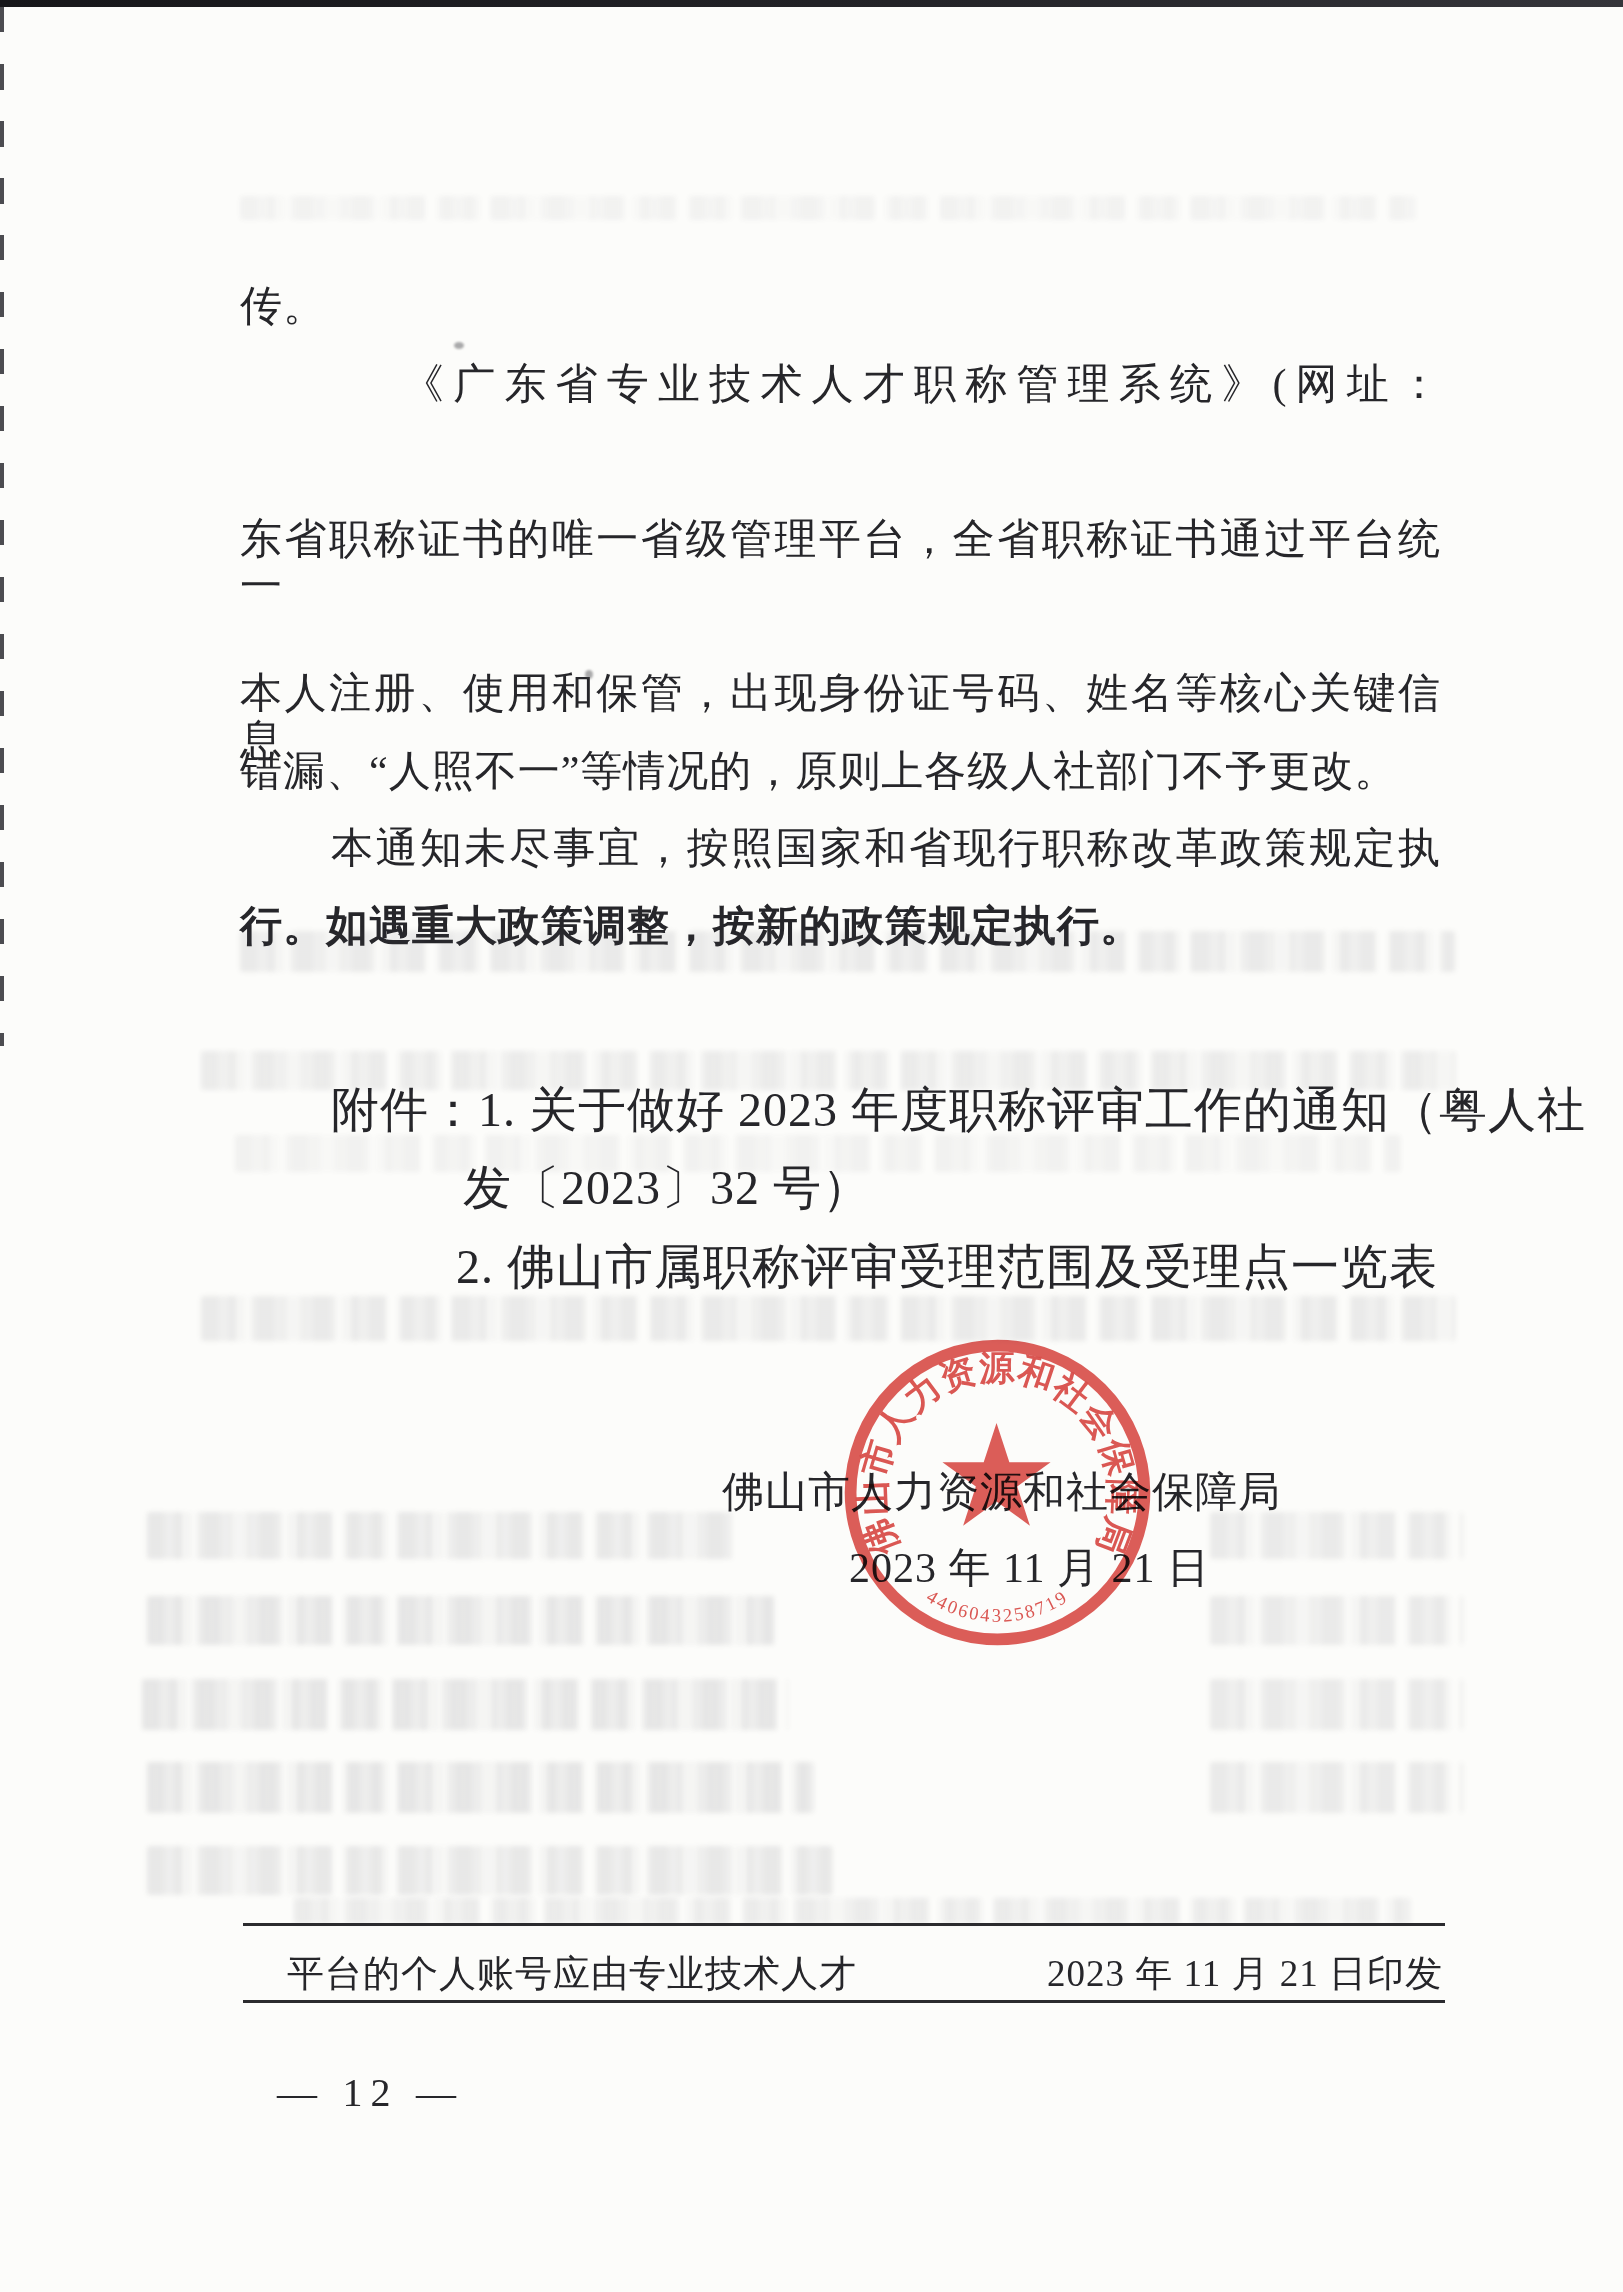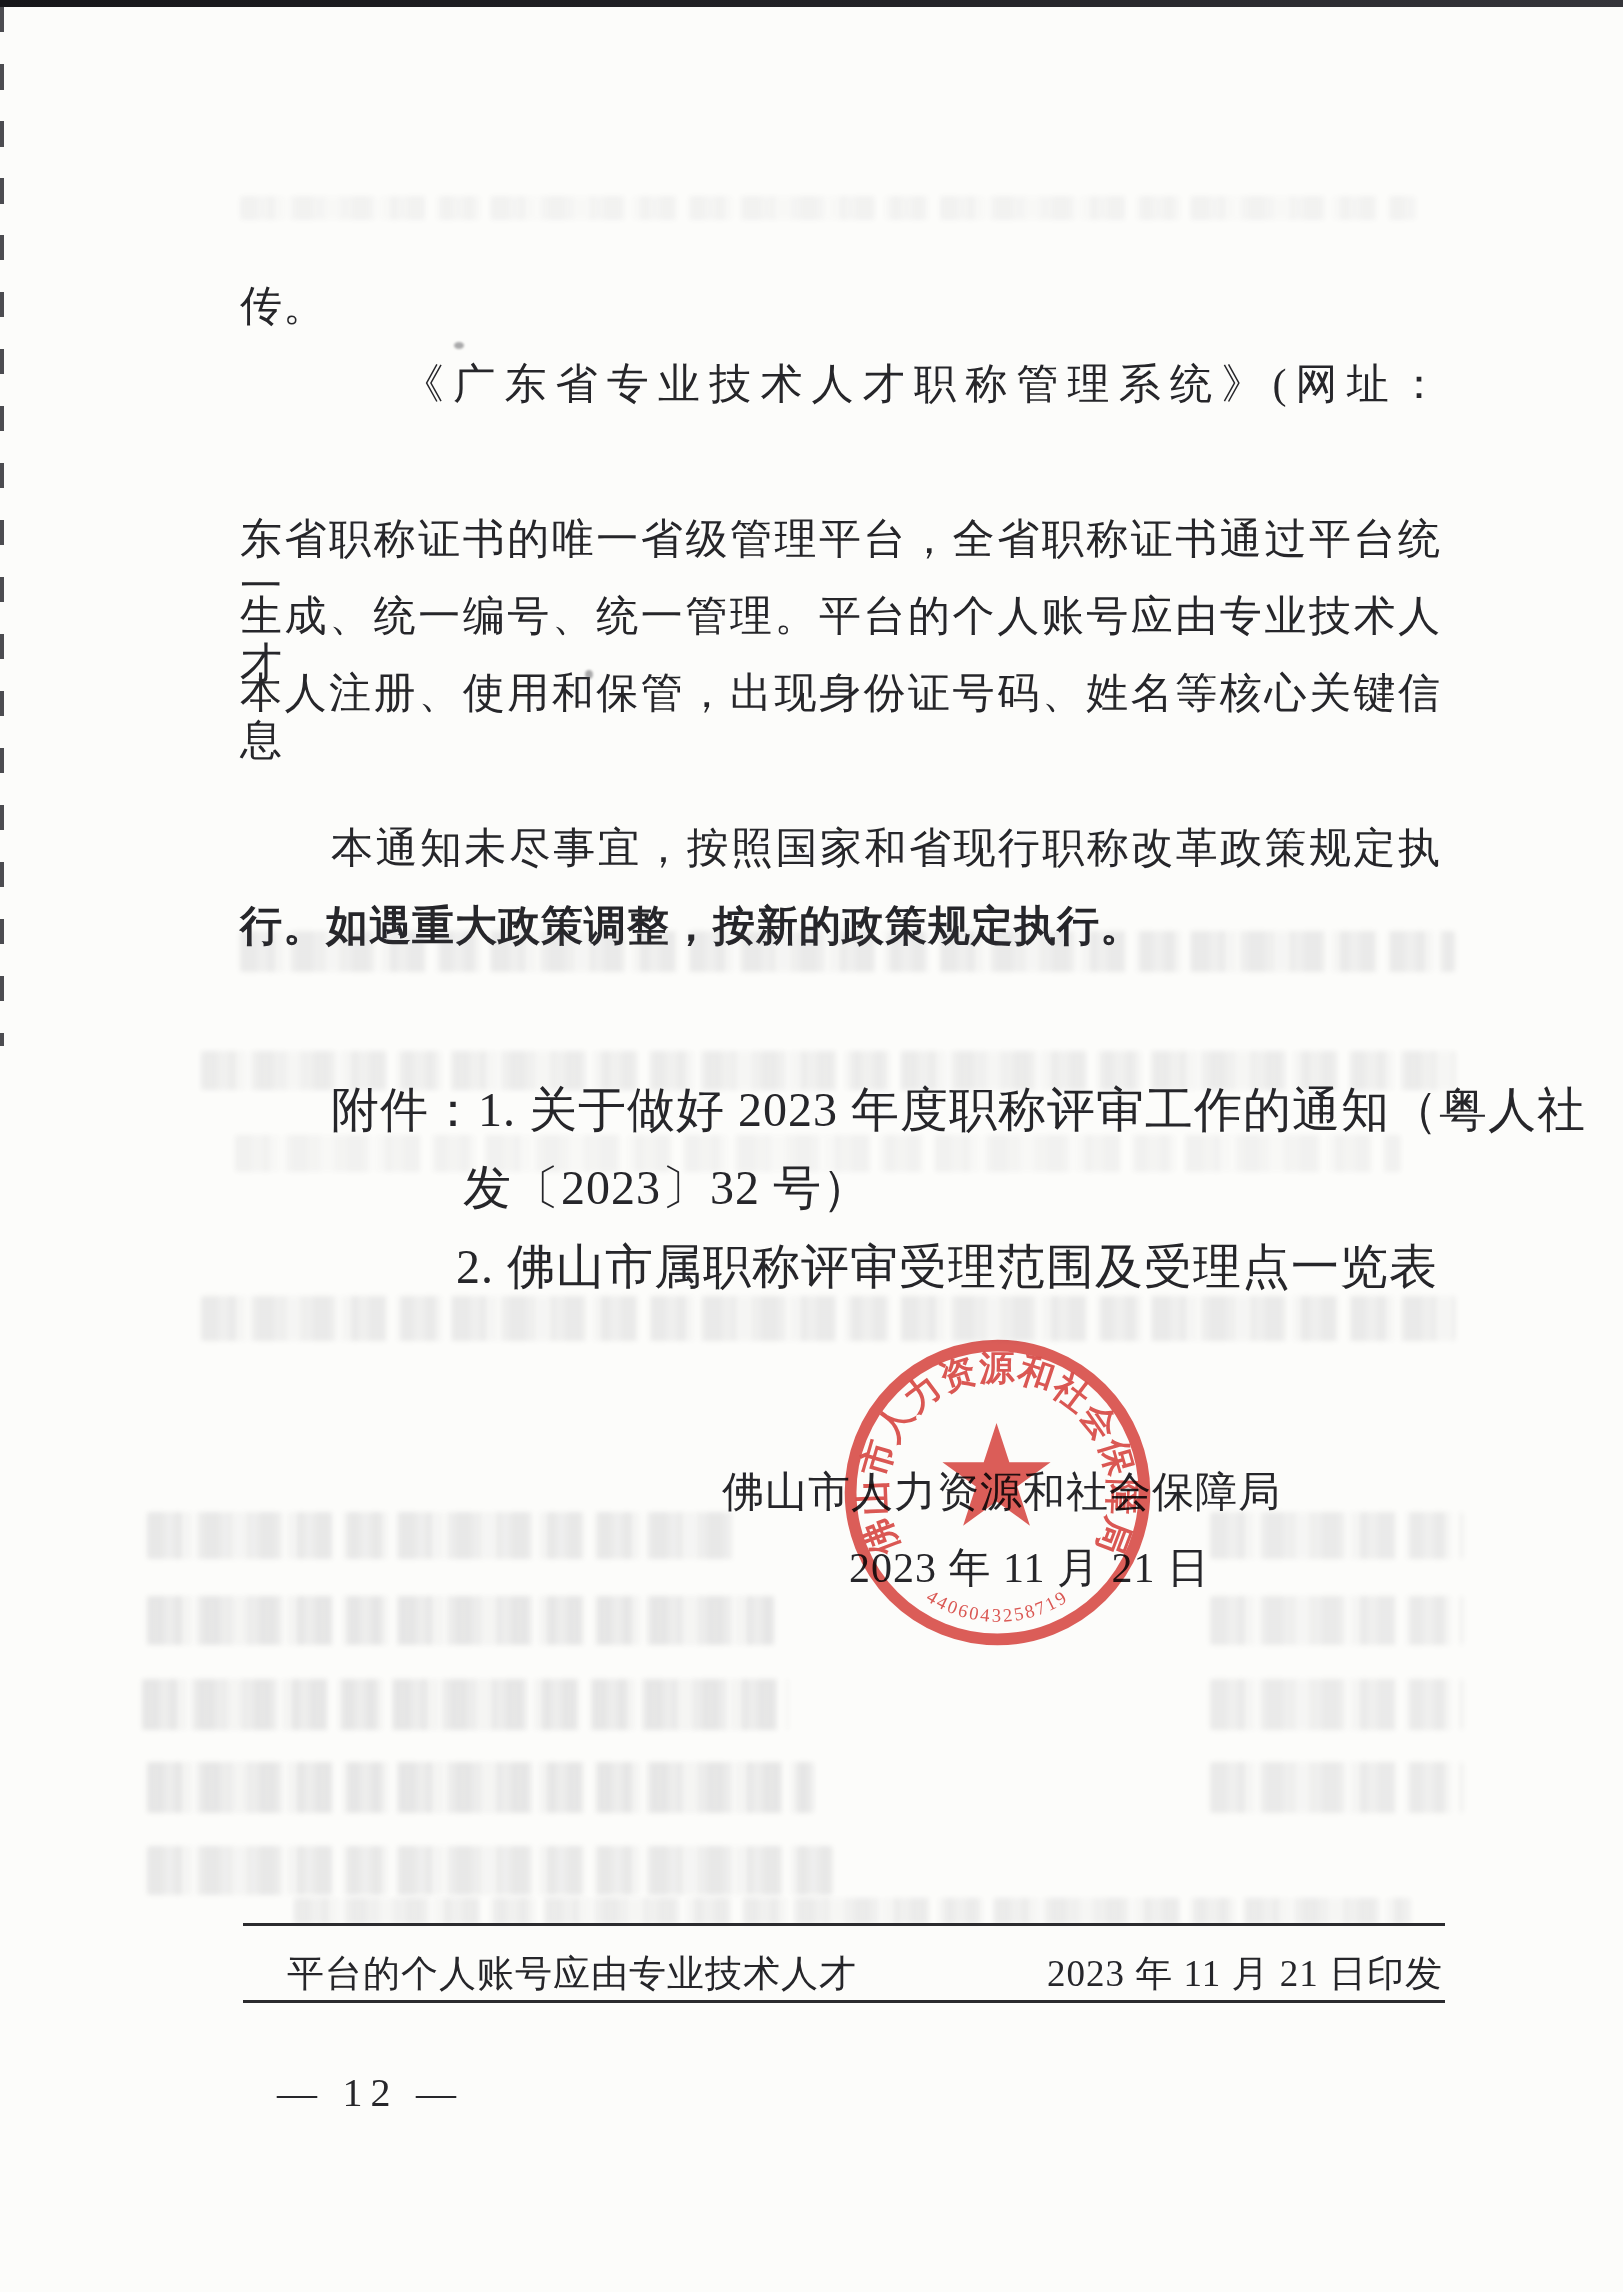--- a/index.html
+++ b/index.html
@@ -65,22 +65,22 @@
 
 <div class="page">
 
   <div class="scan-edge-top"></div>
   <div class="scan-edge-left"></div>
   <div class="ghost" style="left:240px; top:196px;  width:1176px; height:23.5px; opacity:.28;"></div>
 
   <div class="bline" style="top:283px;">传。</div>
   <div class="bline fill" style="top:361px; left:402px; width:1039px;">《广东省专业技术人才职称管理系统》(网址：</div>
   <div class="bline fill" style="top:516px;">东省职称证书的唯一省级管理平台，全省职称证书通过平台统一</div>
-  <div class="bline fill" style="top:593px;">生成、统一编号、统一管理。平台的个人账号应由专业技术人才</div>
   <div class="bline fill" style="top:670px;">本人注册、使用和保管，出现身份证号码、姓名等核心关键信息</div>
+  <div class="bline" style="top:748px;">错漏、“人照不一”等情况的，原则上各级人社部门不予更改。</div>
   <div class="bline fill" style="top:825px; left:331px; width:1110px;">本通知未尽事宜，按照国家和省现行职称改革政策规定执</div>
   <div class="bline" style="top:903px;font-weight:bold;">行。如遇重大政策调整，按新的政策规定执行。</div>
 
   <div class="speck" style="left:454px; top:342px; width:9.8px; height:6.9px;"></div>
   <div class="speck" style="left:585px; top:670px; width:7.8px;  height:8.8px;"></div>
 
   <div class="ghost" style="left:240px;  top:931px;  width:1215px; height:41px; opacity:.5;"></div>
   <div class="ghost" style="left:201px;  top:1051px; width:1255px; height:39px; opacity:.45;"></div>
   <div class="ghost" style="left:235px;  top:1135px; width:1166px; height:37px; opacity:.3;"></div>
   <div class="ghost" style="left:201px;  top:1296px; width:1255px; height:45px; opacity:.5;"></div>

